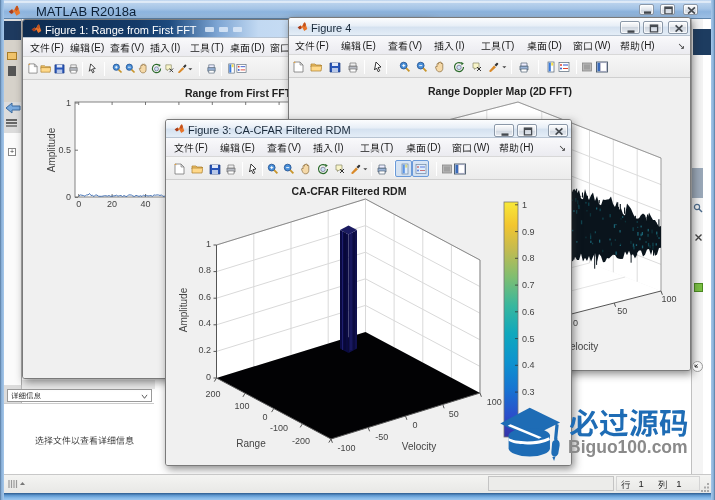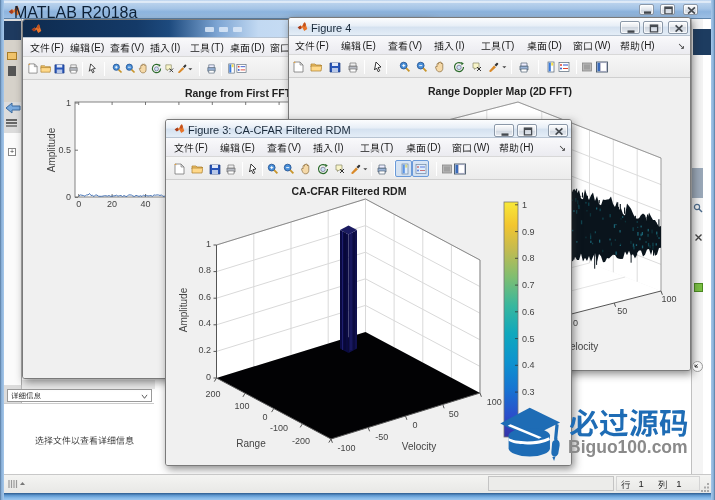--- a/index.html
+++ b/index.html
@@ -62,21 +62,21 @@
     </defs>
   </svg>
 <div style="position:absolute;left:0;top:0;width:715px;height:19px;
 background:linear-gradient(#c4d9f0,#a5c4e6 48%,#8db4de 65%,#9cbfe4);border-bottom:1px solid #5d83aa"></div>
 <div style="position:absolute;left:1px;top:1px;width:713px;height:2px;background:rgba(255,255,255,.5)"></div>
 <svg style="position:absolute;left:8px;top:4px" width="13" height="13" viewBox="0 0 16 16">
     <path d="M1 9.5l4-3 2 1.5L10 3c.6-1 1.4-1.2 2-.2l3 8.7-4.5 3-2.8-5-2.2 2.5z" fill="#e8762c"></path>
     <path d="M1 9.5l4-3 1.5 3.6L4 12.4z" fill="#a33c20"></path>
     <path d="M10 3c.6-1 1.4-1.2 2-.2l1 3-2.5 3-2-2z" fill="#c2521f"></path>
   </svg>
-<div style="position:absolute;left:14px;top:4px;font-size:16px;color:#0d2036">MATLAB R2018a</div>
+<div style="position:absolute;left:36px;top:4px;font-size:13px;color:#0d2036">MATLAB R2018a</div>
 <div class="wb" style="left:639px;top:4px;width:15px;height:11px;background:linear-gradient(#fefefe,#e2e6ec 50%,#cfd6df 50%,#e8ecf2)">
     <svg width="13" height="9" viewBox="0 0 13 9" style="position:absolute;left:0;top:0">
       <rect x="4.0" y="6.4" width="7" height="2.4" fill="#44494f"></rect>
     </svg>
   </div>
 <div class="wb" style="left:660px;top:4px;width:15px;height:11px;background:linear-gradient(#fefefe,#e2e6ec 50%,#cfd6df 50%,#e8ecf2)">
     <svg width="13" height="9" viewBox="0 0 13 9" style="position:absolute;left:0;top:0">
       <rect x="3.9" y="2.1" width="7.2" height="6.8" fill="none" stroke="#44494f" stroke-width="1.3"></rect>
       <rect x="3.9" y="2.1" width="7.2" height="2" fill="#44494f"></rect>
     </svg>
@@ -168,20 +168,21 @@
     <path d="M1.5 1.5l6 6M7.5 1.5l-6 6" stroke="#444" stroke-width="1.4"></path>
   </svg>
 <div style="position:absolute;left:694px;top:283px;width:9px;height:9px;background:#7ac043;border:1px solid #4a8a20;z-index:2"></div>
 <div class="fw" style="left:22px;top:19px;width:408px;height:360px;z-index:10">
     <div class="tbr" style="height:18px;background:linear-gradient(90deg,#0e2b4f 0%,#143a68 28%,#1d4a7e 36%,#7ea6d4 48%,#c2d9f2 58%,#d6e6f8 100%)"></div>
     <svg style="position:absolute;left:8px;top:3px" width="11" height="11" viewBox="0 0 16 16">
       <path d="M1 9.5l4-3 2 1.5L10 3c.6-1 1.4-1.2 2-.2l3 8.7-4.5 3-2.8-5-2.2 2.5z" fill="#e8762c"></path>
       <path d="M1 9.5l4-3 1.5 3.6L4 12.4z" fill="#a33c20"></path>
       <path d="M10 3c.6-1 1.4-1.2 2-.2l1 3-2.5 3-2-2z" fill="#c2521f"></path>
     </svg>
+    <div style="position:absolute;left:22px;top:4px;font-size:11px;color:#ffffff;white-space:nowrap;z-index:3">Figure 1: Range from First FFT</div>
     <div class="mnu" style="top:18px;height:19px"></div>
     <div class="mi" style="left:7px;top:22px">
       <svg class="ck" width="20" height="10" viewBox="0 0 200 100" style="fill:#1a1a1a">
         <use href="#g6587"></use>
         <use href="#g4ef6" transform="translate(100,0)"></use>
       </svg>
       <span style="font-size:10px;color:#1a1a1a">(F)</span>
     </div>
     <div class="mi" style="left:47px;top:22px">
       <svg class="ck" width="20" height="10" viewBox="0 0 200 100" style="fill:#1a1a1a">

